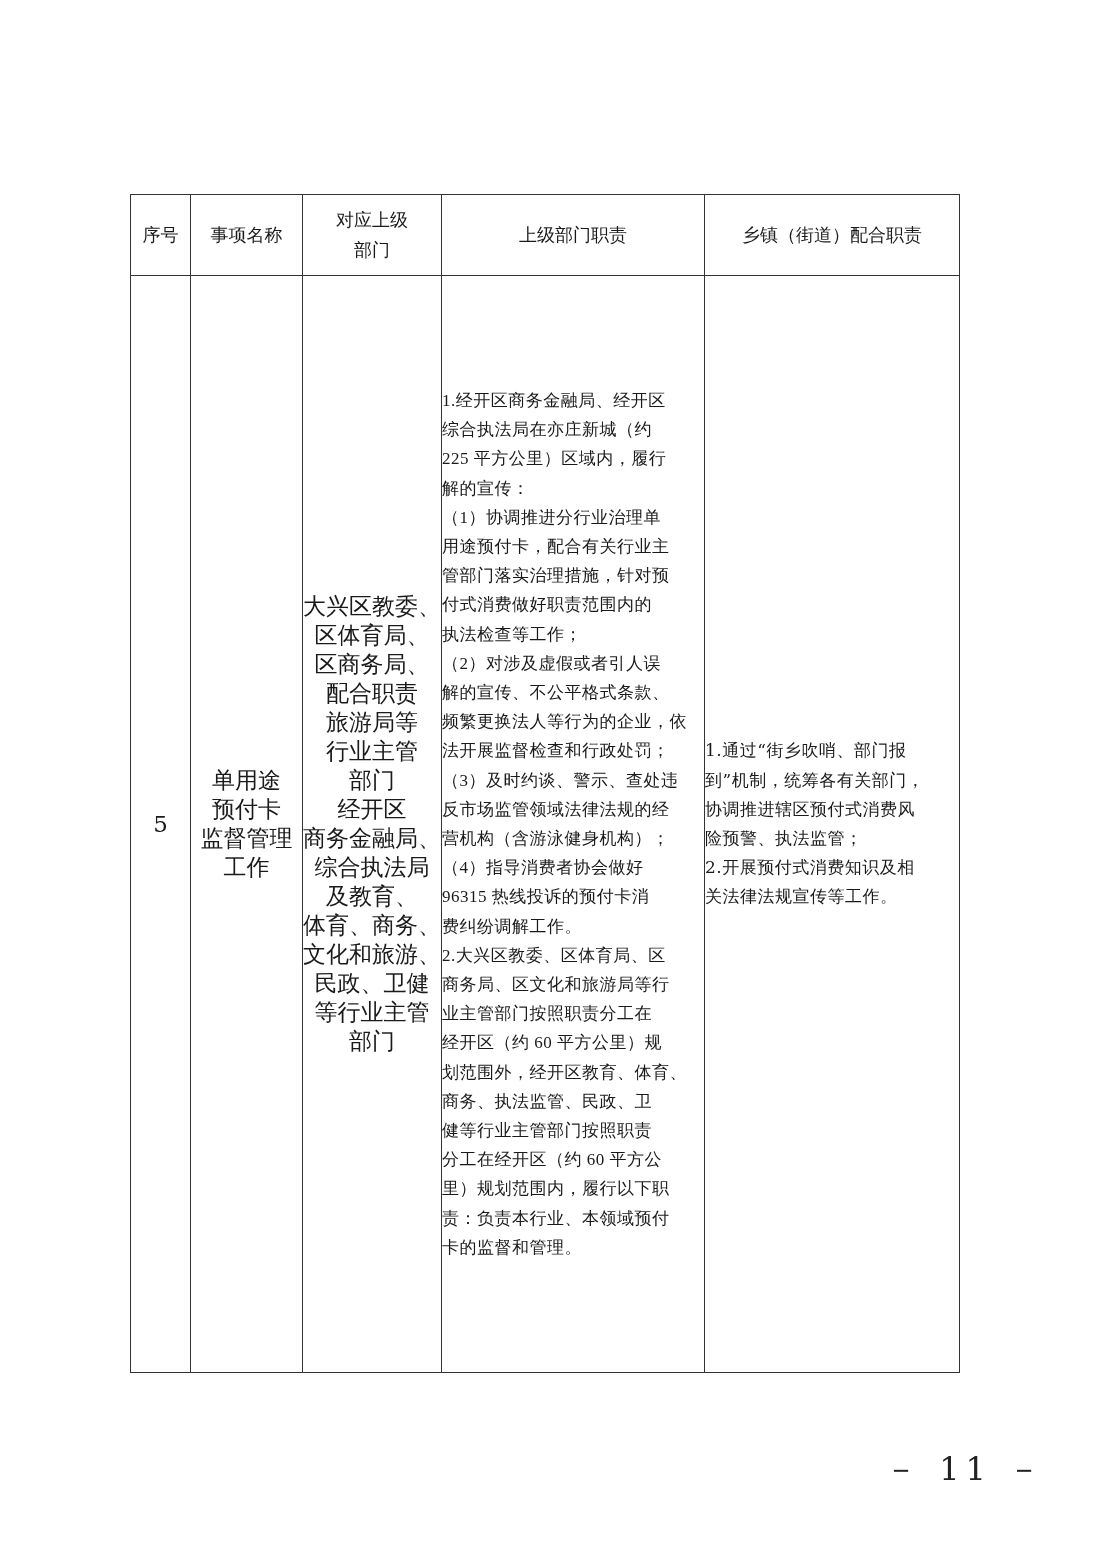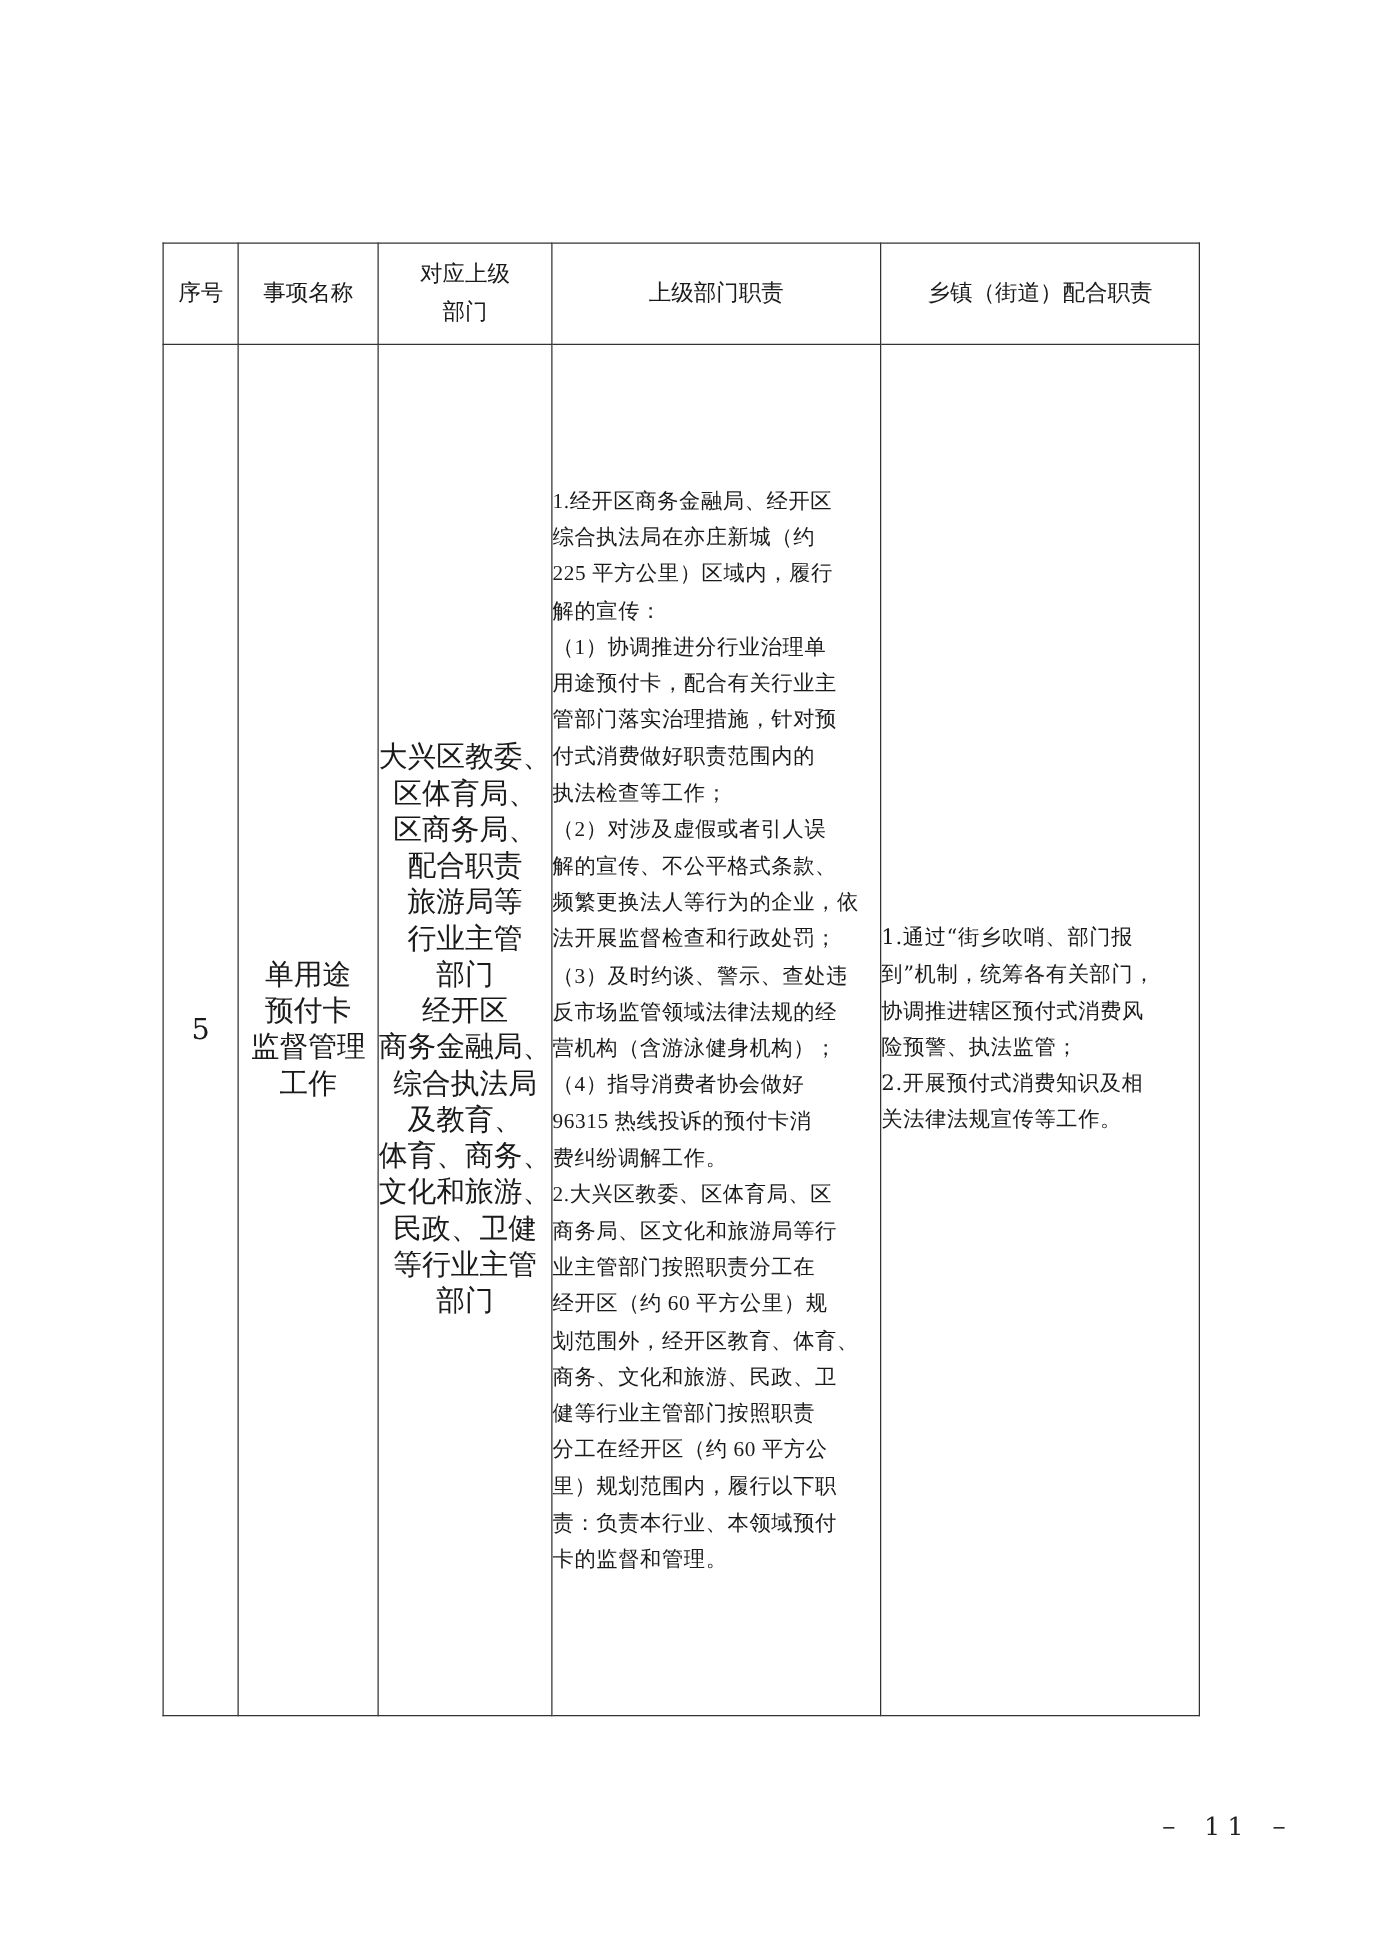--- a/index.html
+++ b/index.html
@@ -8,21 +8,21 @@
   .tbl { position: absolute; left: 130px; top: 194px; border-collapse: collapse; table-layout: fixed; }
   .tbl td, .tbl th { border: 1.3px solid #333; padding: 0; vertical-align: middle; }
   .tbl th { height: 80px; font-weight: normal; font-size: 18px; text-align: center; line-height: 30px;
             font-family: "DejaVu Sans", "Liberation Sans", sans-serif; }
   .tbl .body-row td { height: 1096px; }
   .c1 { width: 60px; } .c2 { width: 112px; } .c3 { width: 121px; } .c4 { width: 263px; } .c5 { width: 255px; }
   .cell-center { text-align: center; font-size: 23px; line-height: 29px; }
   .lines div { white-space: nowrap; }
   .duty { padding: 0 8px 0 10px; font-size: 17px; line-height: 29.2px; letter-spacing: 0.5px; font-family: Liberation Serif, serif; }
   .coop { padding: 0 8px 0 10px; font-size: 17px; line-height: 29.2px; letter-spacing: 0.5px; }
-  .page-num { position: absolute; left: 885px; top: 1448px; font-size: 20px; letter-spacing: 6px; color:#222;margin-left:40px; }
+  .page-num { position: absolute; left: 885px; top: 1448px; font-size: 32px; letter-spacing: 6px; color:#222; }
 </style>
 </head>
 <body>
 
 <table class="tbl">
   <colgroup>
       <col class="c1">
       <col class="c2">
       <col class="c3">
       <col class="c4">
@@ -85,21 +85,21 @@
           <div>反市场监管领域法律法规的经</div>
           <div>营机构（含游泳健身机构）；</div>
           <div>（4）指导消费者协会做好</div>
           <div>96315 热线投诉的预付卡消</div>
           <div>费纠纷调解工作。</div>
           <div>2.大兴区教委、区体育局、区</div>
           <div>商务局、区文化和旅游局等行</div>
           <div>业主管部门按照职责分工在</div>
           <div>经开区（约 60 平方公里）规</div>
           <div>划范围外，经开区教育、体育、</div>
-          <div>商务、文化和旅游、民政、卫</div>
+          <div>商务、执法监管、民政、卫</div>
           <div>健等行业主管部门按照职责</div>
           <div>分工在经开区（约 60 平方公</div>
           <div>里）规划范围内，履行以下职</div>
           <div>责：负责本行业、本领域预付</div>
           <div>卡的监督和管理。</div>
         </td>
       <td class="coop lines" id="coop-cell">
           <div>1.通过“街乡吹哨、部门报</div>
           <div>到”机制，统筹各有关部门，</div>
           <div>协调推进辖区预付式消费风</div>

